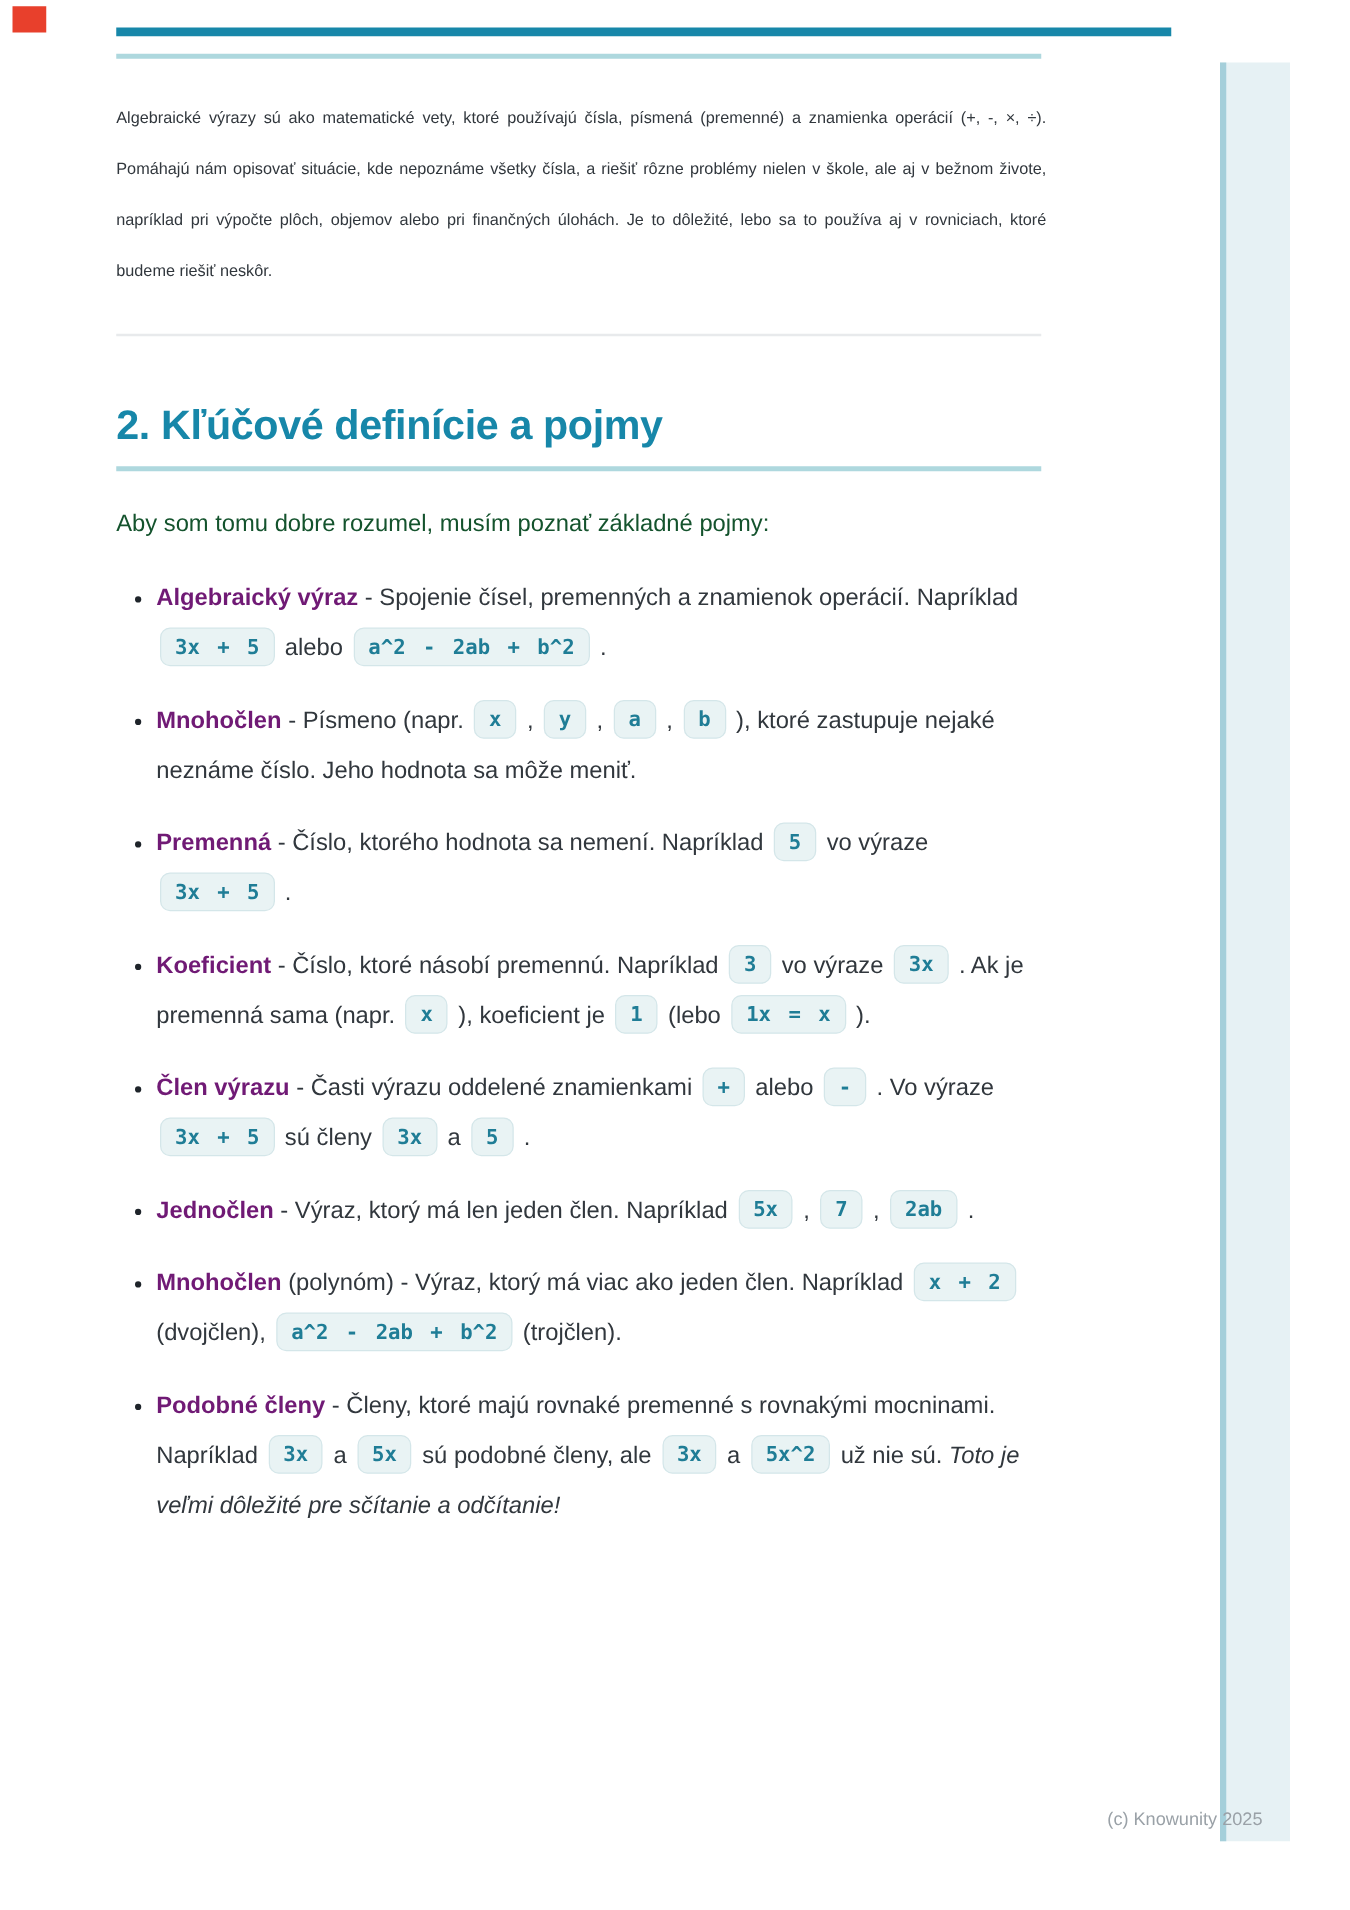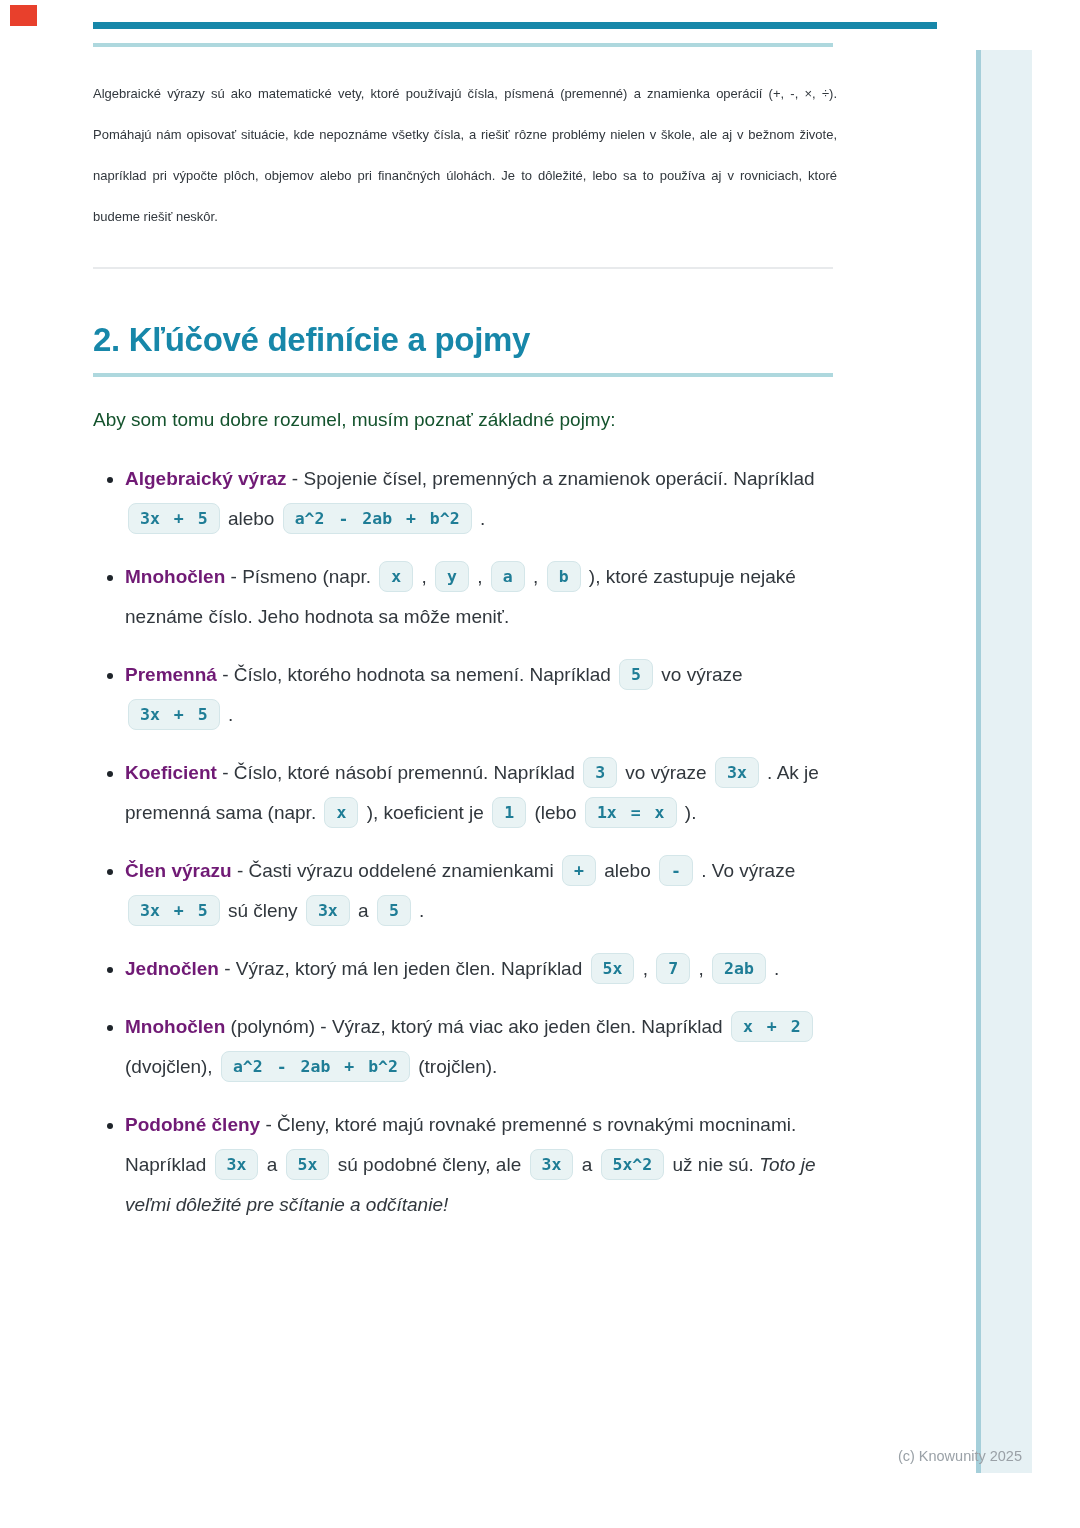--- a/index.html
+++ b/index.html
@@ -100,21 +100,21 @@
     line-height: 29px;
     color: #1f7d96;
     word-spacing: 4px;
     vertical-align: 1px;
     white-space: nowrap;
     text-align: center;
   }
 
   .footer-credit {
     position: absolute;
-    top: 1448px; right: 58px;
+    top: 1448px; right: 70px;
     font-size: 14.5px;
     color: #9aa1a7;
     z-index: 2;
   }
 </style>
 </head>
 <body>
 
 <div class="red-marker"></div>
 <div class="right-strip"></div>

